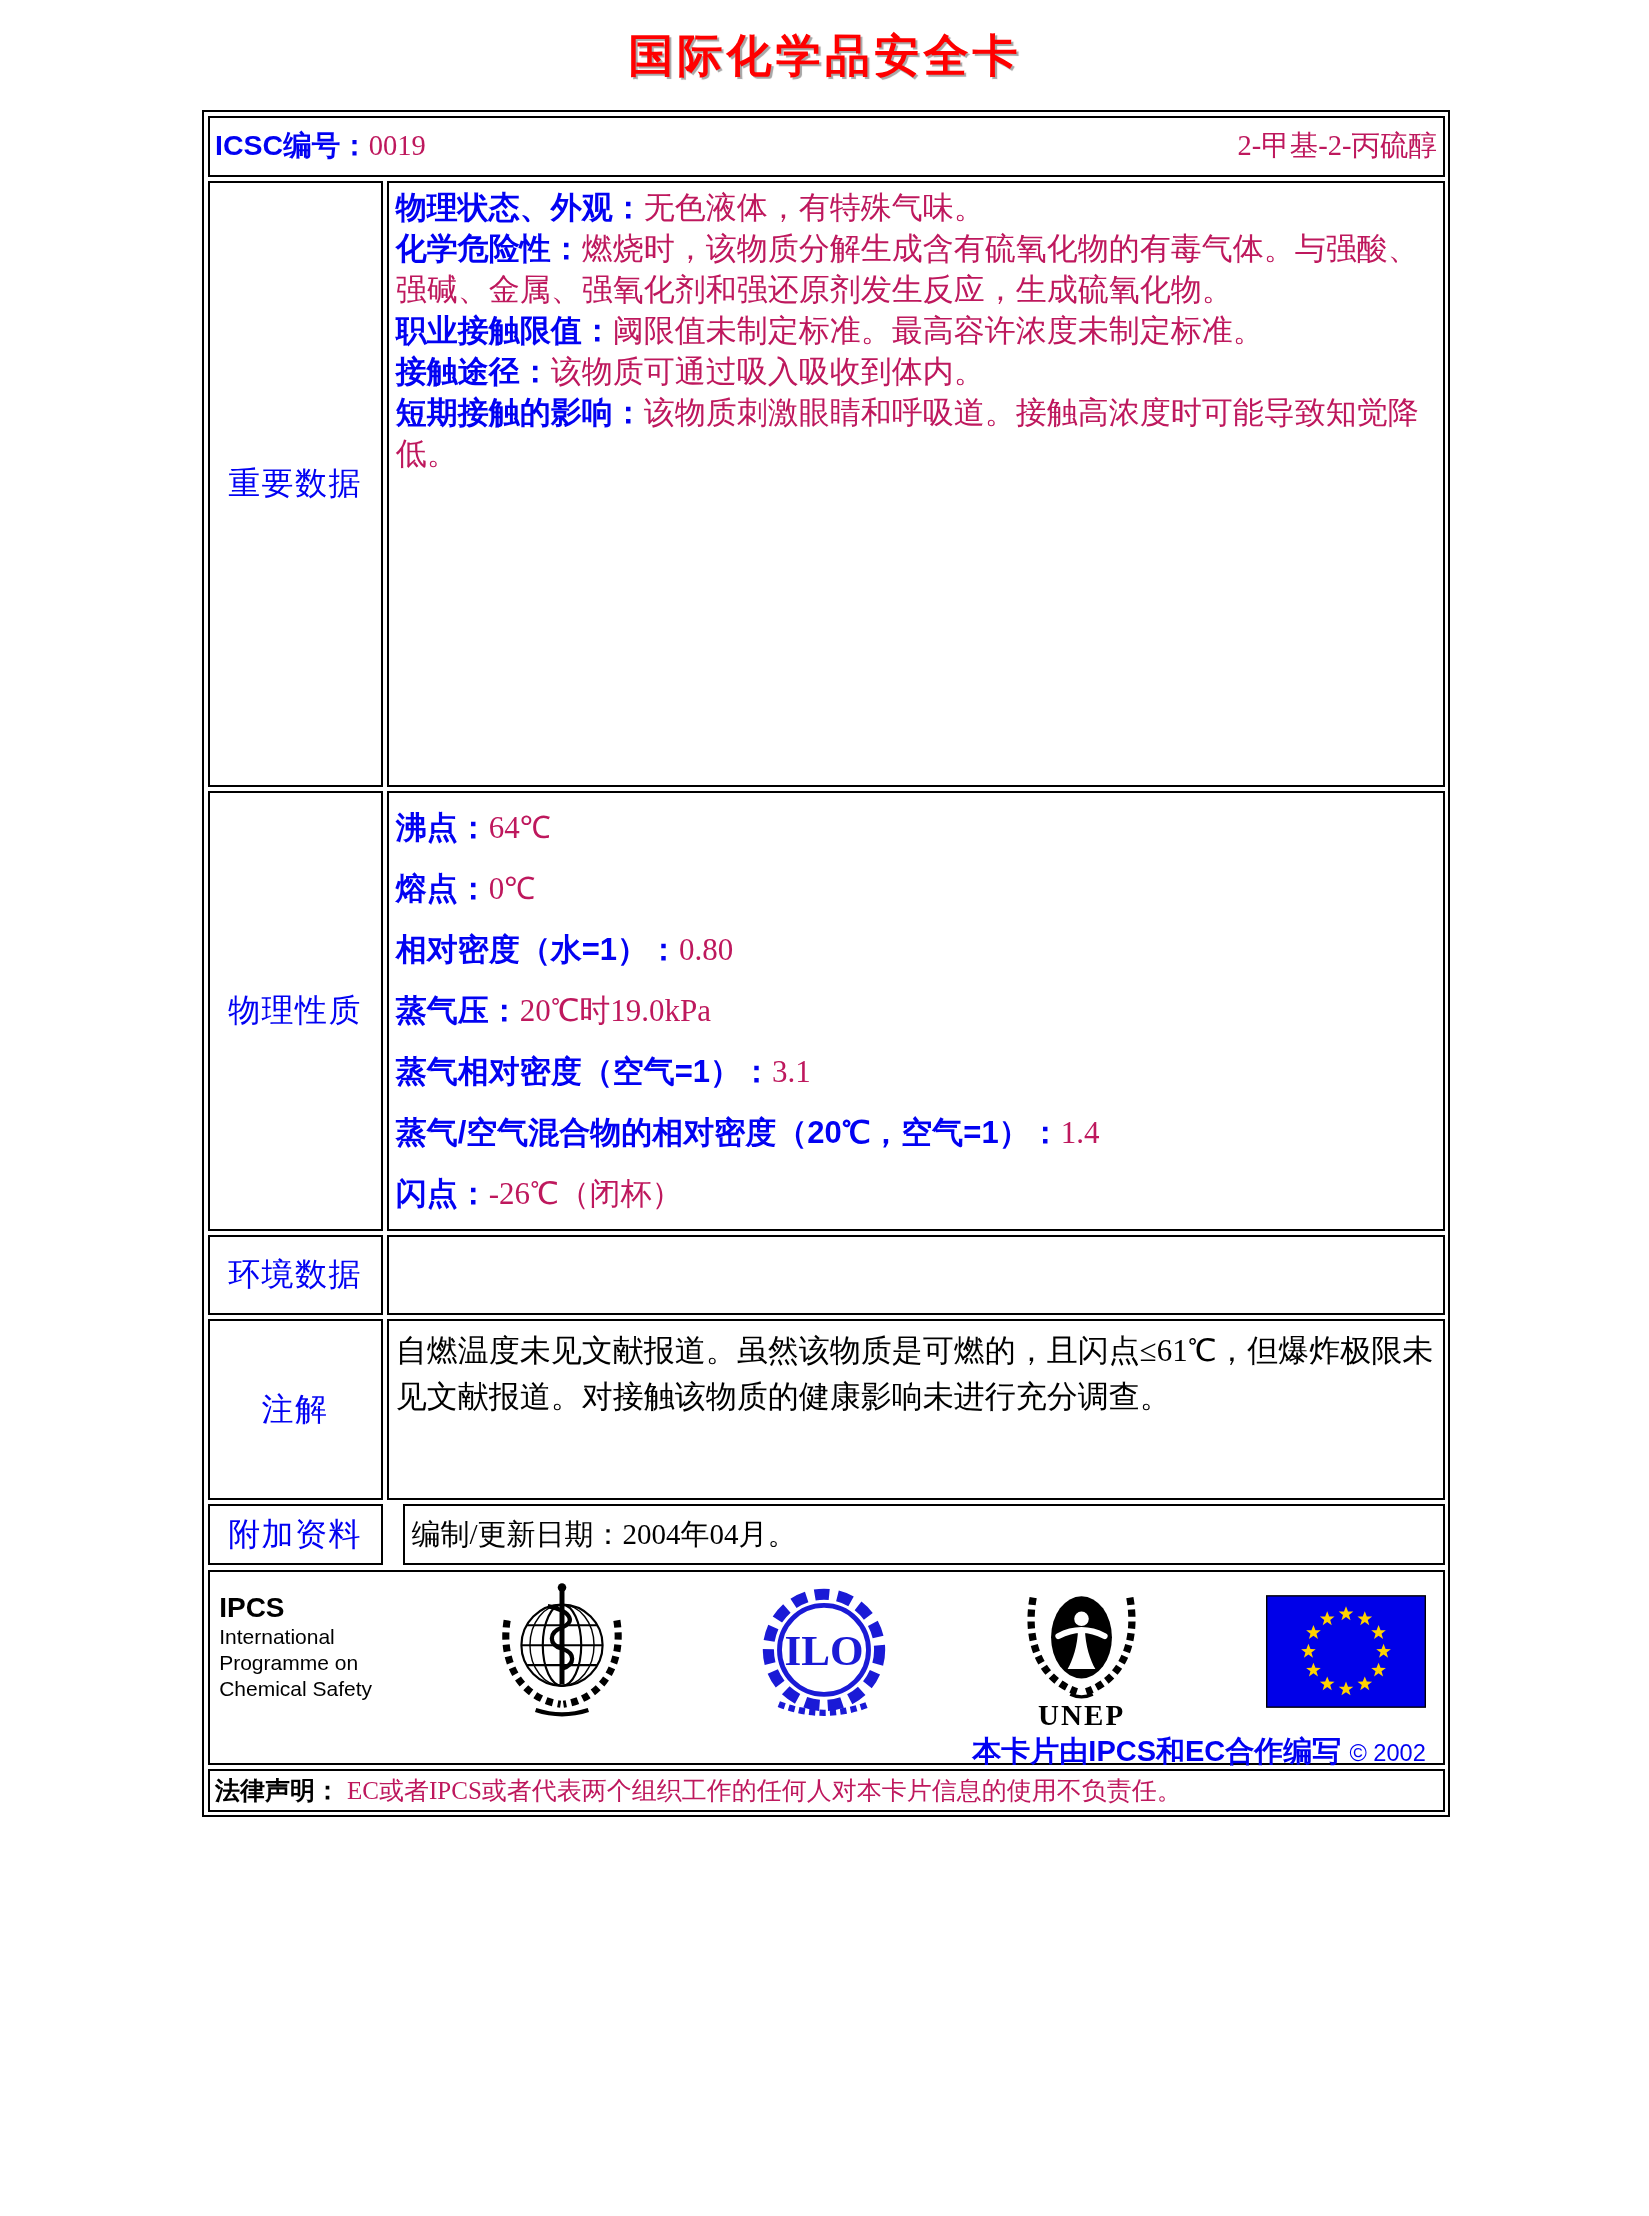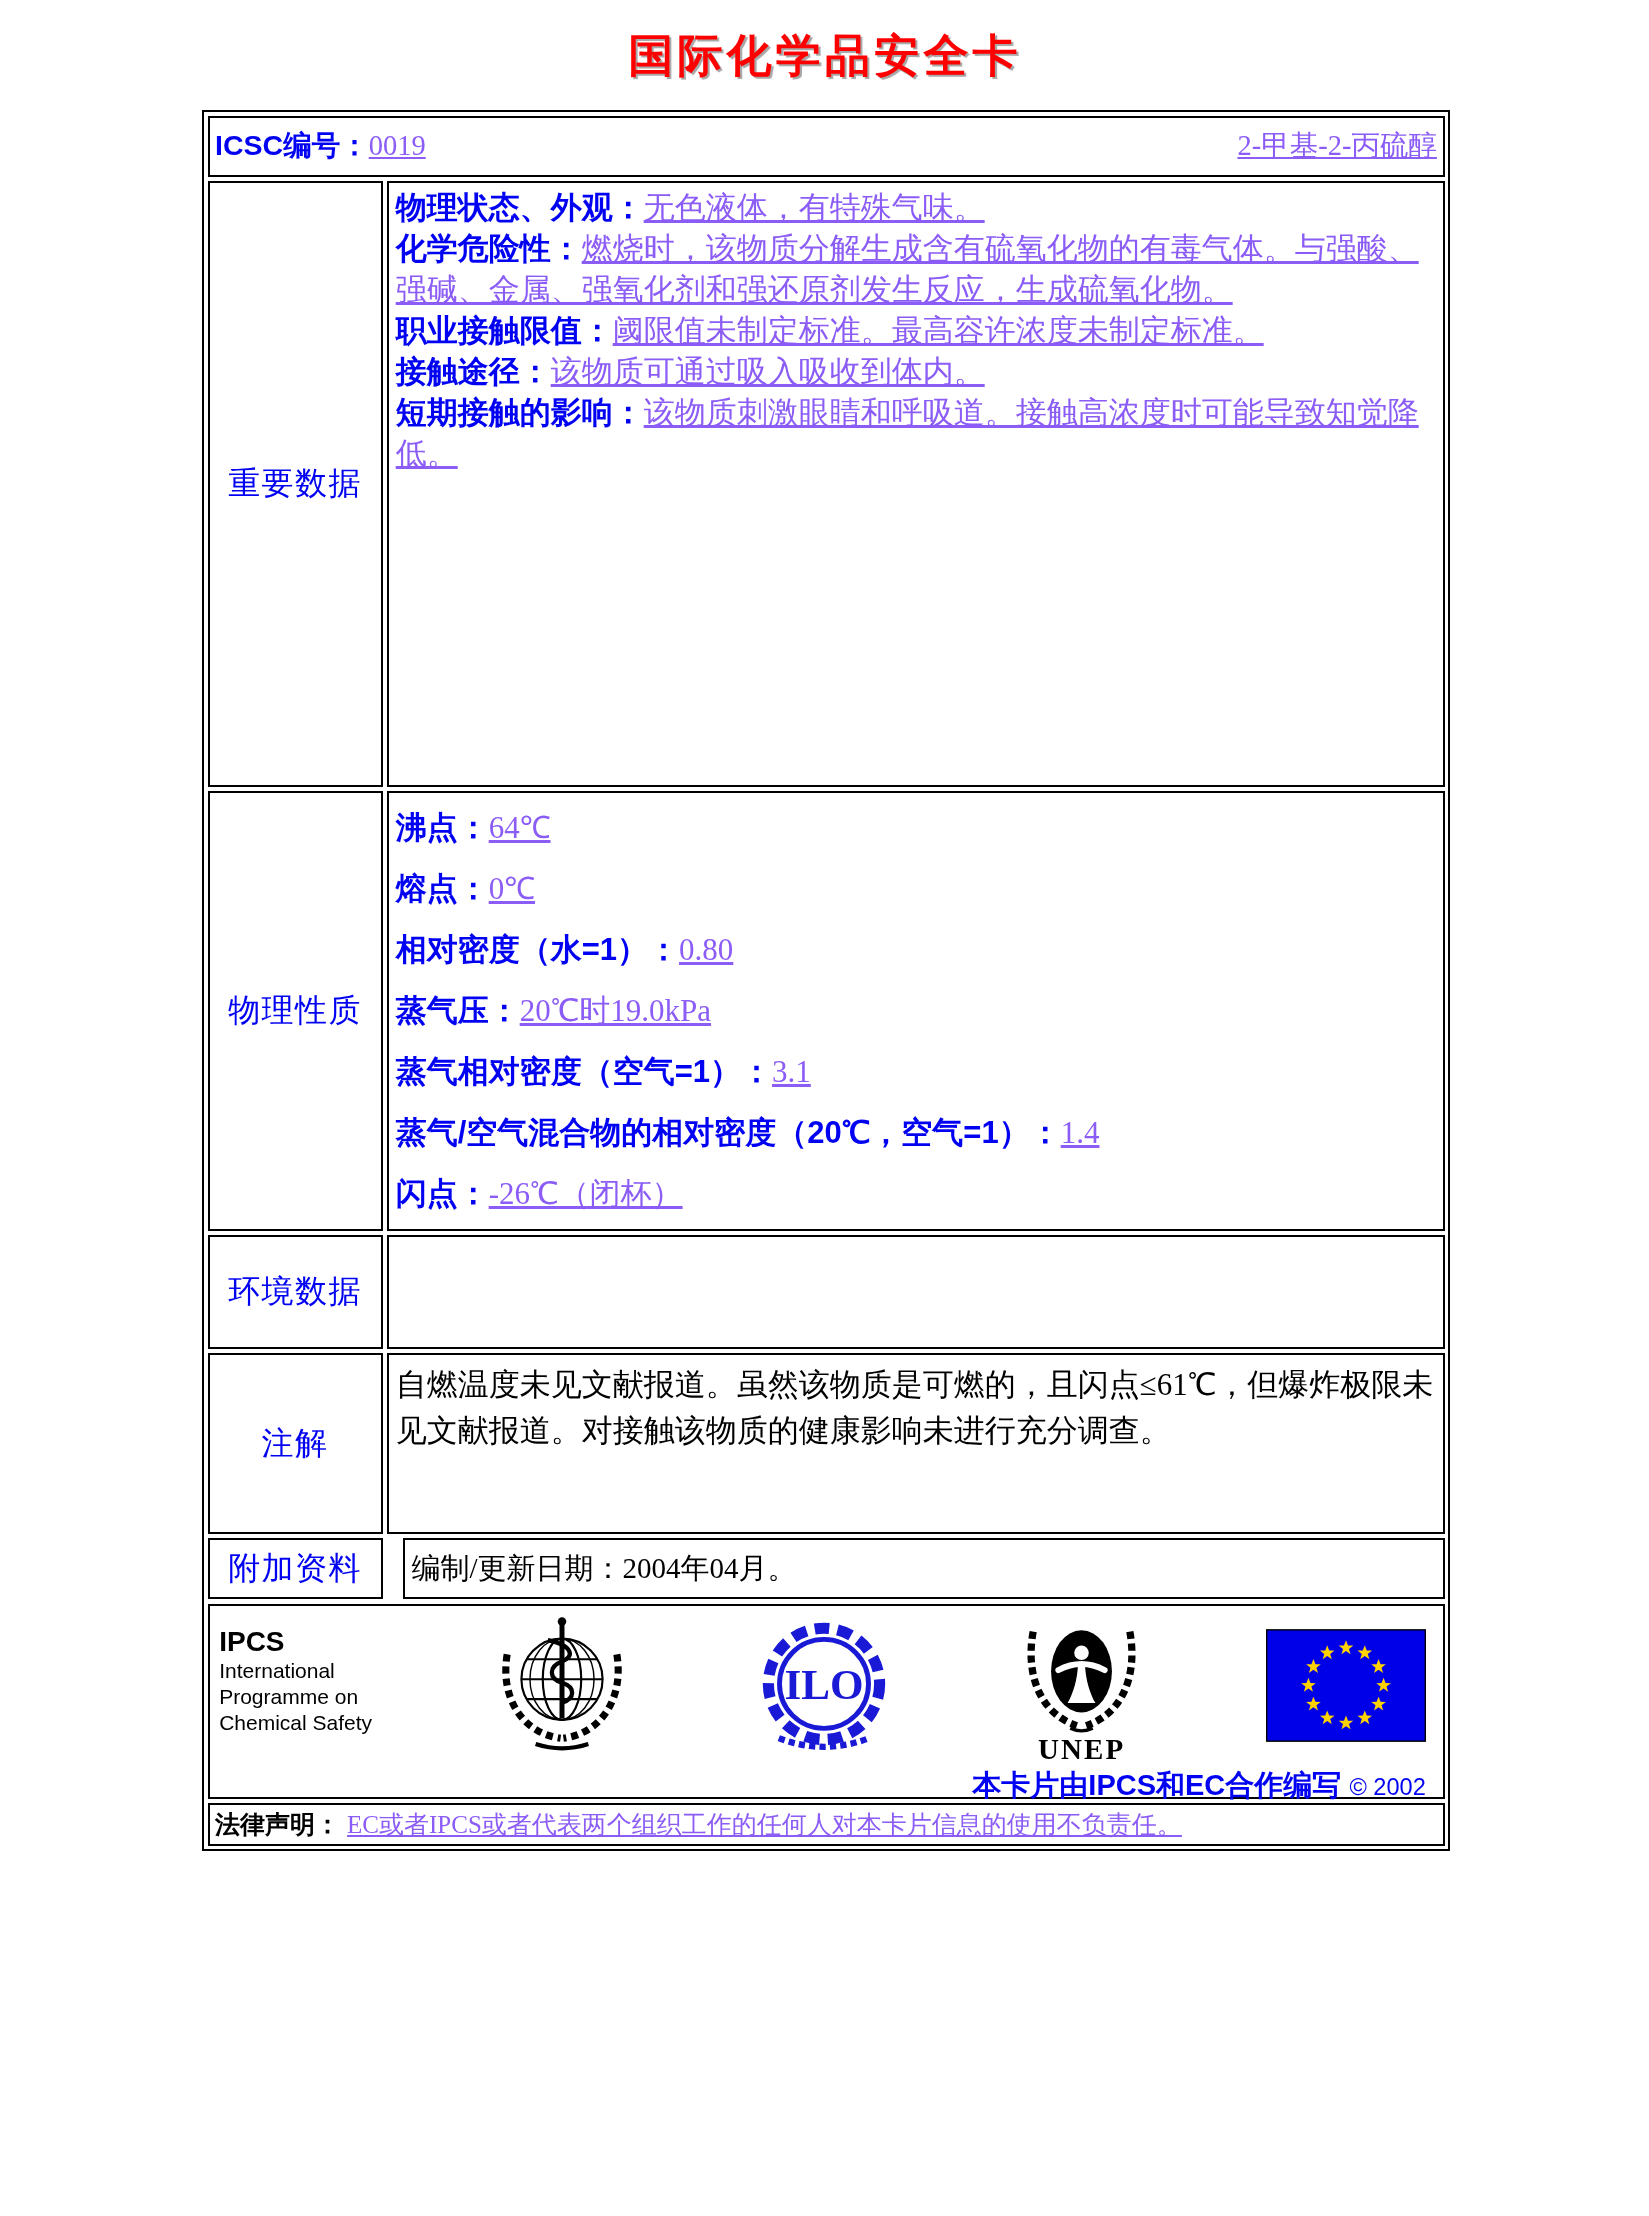--- a/index.html
+++ b/index.html
@@ -24,26 +24,26 @@
   .side { width:175px; display:flex; align-items:center; justify-content:center; }
   .side span { color:#0202f2; font-size:32px; letter-spacing:1.4px;
                font-family:"Liberation Sans", sans-serif; }
   .content { flex:1; padding:4.2px 7px; }
 
   
   .header-cell { display:flex; align-items:center; justify-content:space-between;
                  padding:0 5.6px; height:61px; font-size:28.5px; }
   .lbl-blue { color:#0202f2; font-weight:bold;
               font-family:"Liberation Sans", sans-serif; }
-  .val { color:#8b5cf6;text-decoration:underline; }
+  .val { color:#be185d; }
 
   .r-header  { height:61px; }
   .r-important { height:606px; }
   .r-physical  { height:440px; }
-  .r-env       { height:114px; }
+  .r-env       { height:80px; }
   .r-notes     { height:181px; }
   .r-add       { height:61px;gap:20px; }
   .r-logos     { height:195px; }
   .r-legal     { height:43px; }
 
   .sec-important { font-size:31px; }
   .sec-important .line { line-height:41px; }
   .sec-physical { font-size:31px; }
   .sec-physical .line { line-height:61px; }
   .sec-notes { font-size:31px; line-height:46px; padding-top:7px; }

